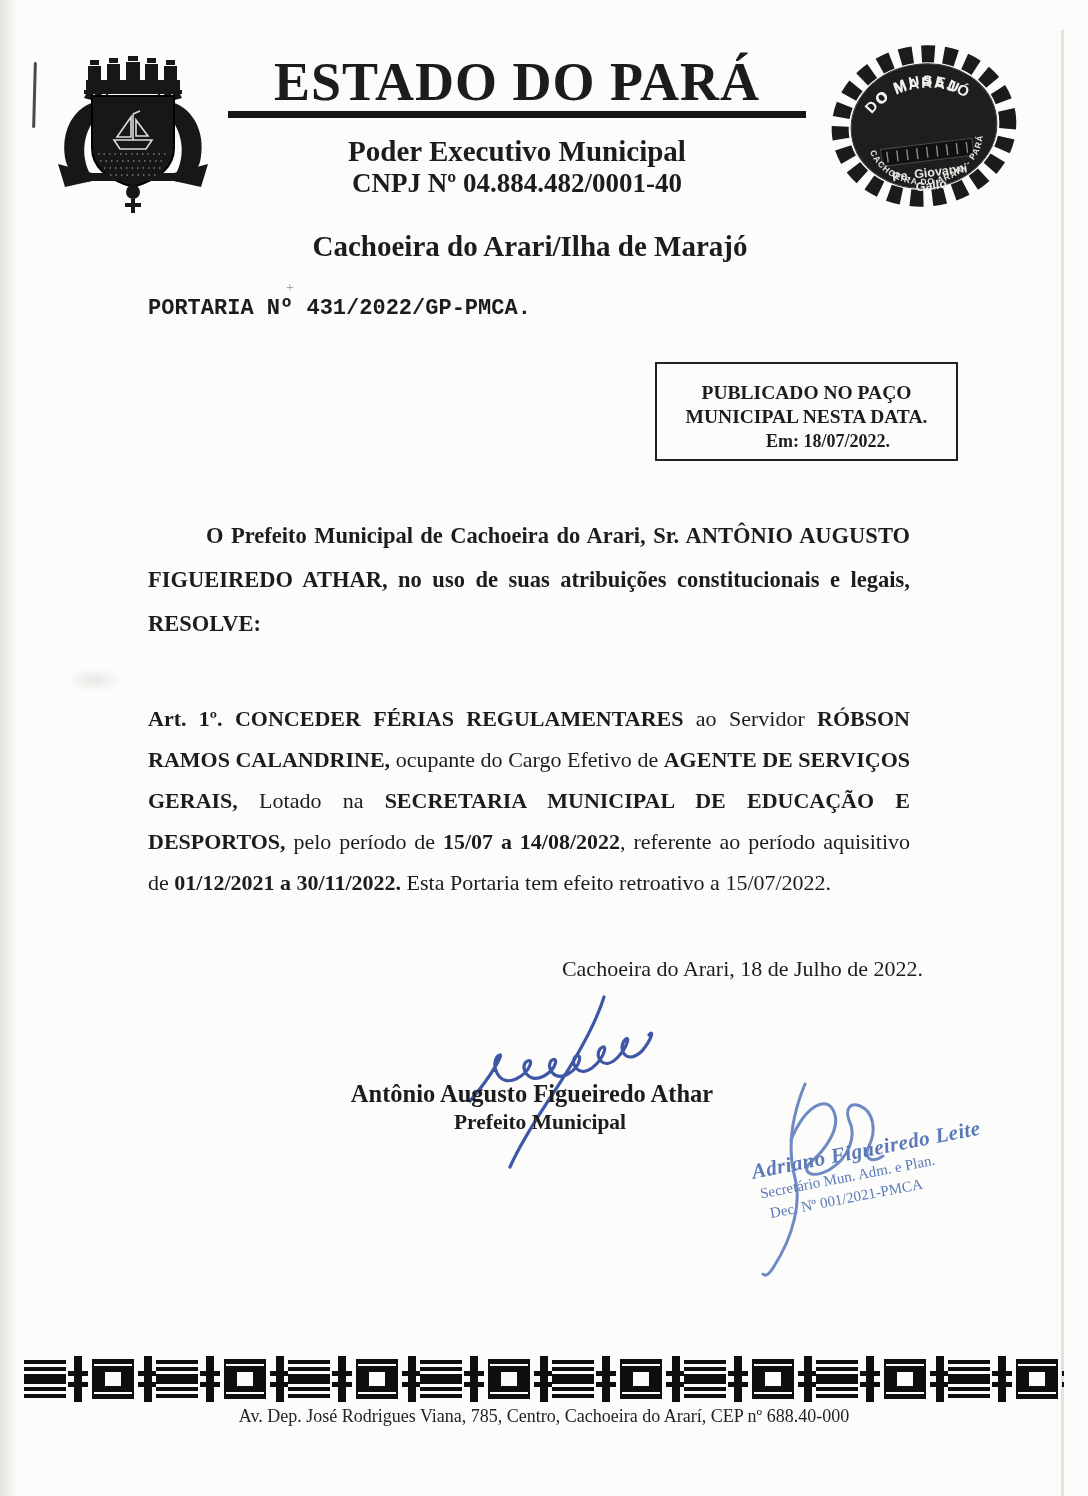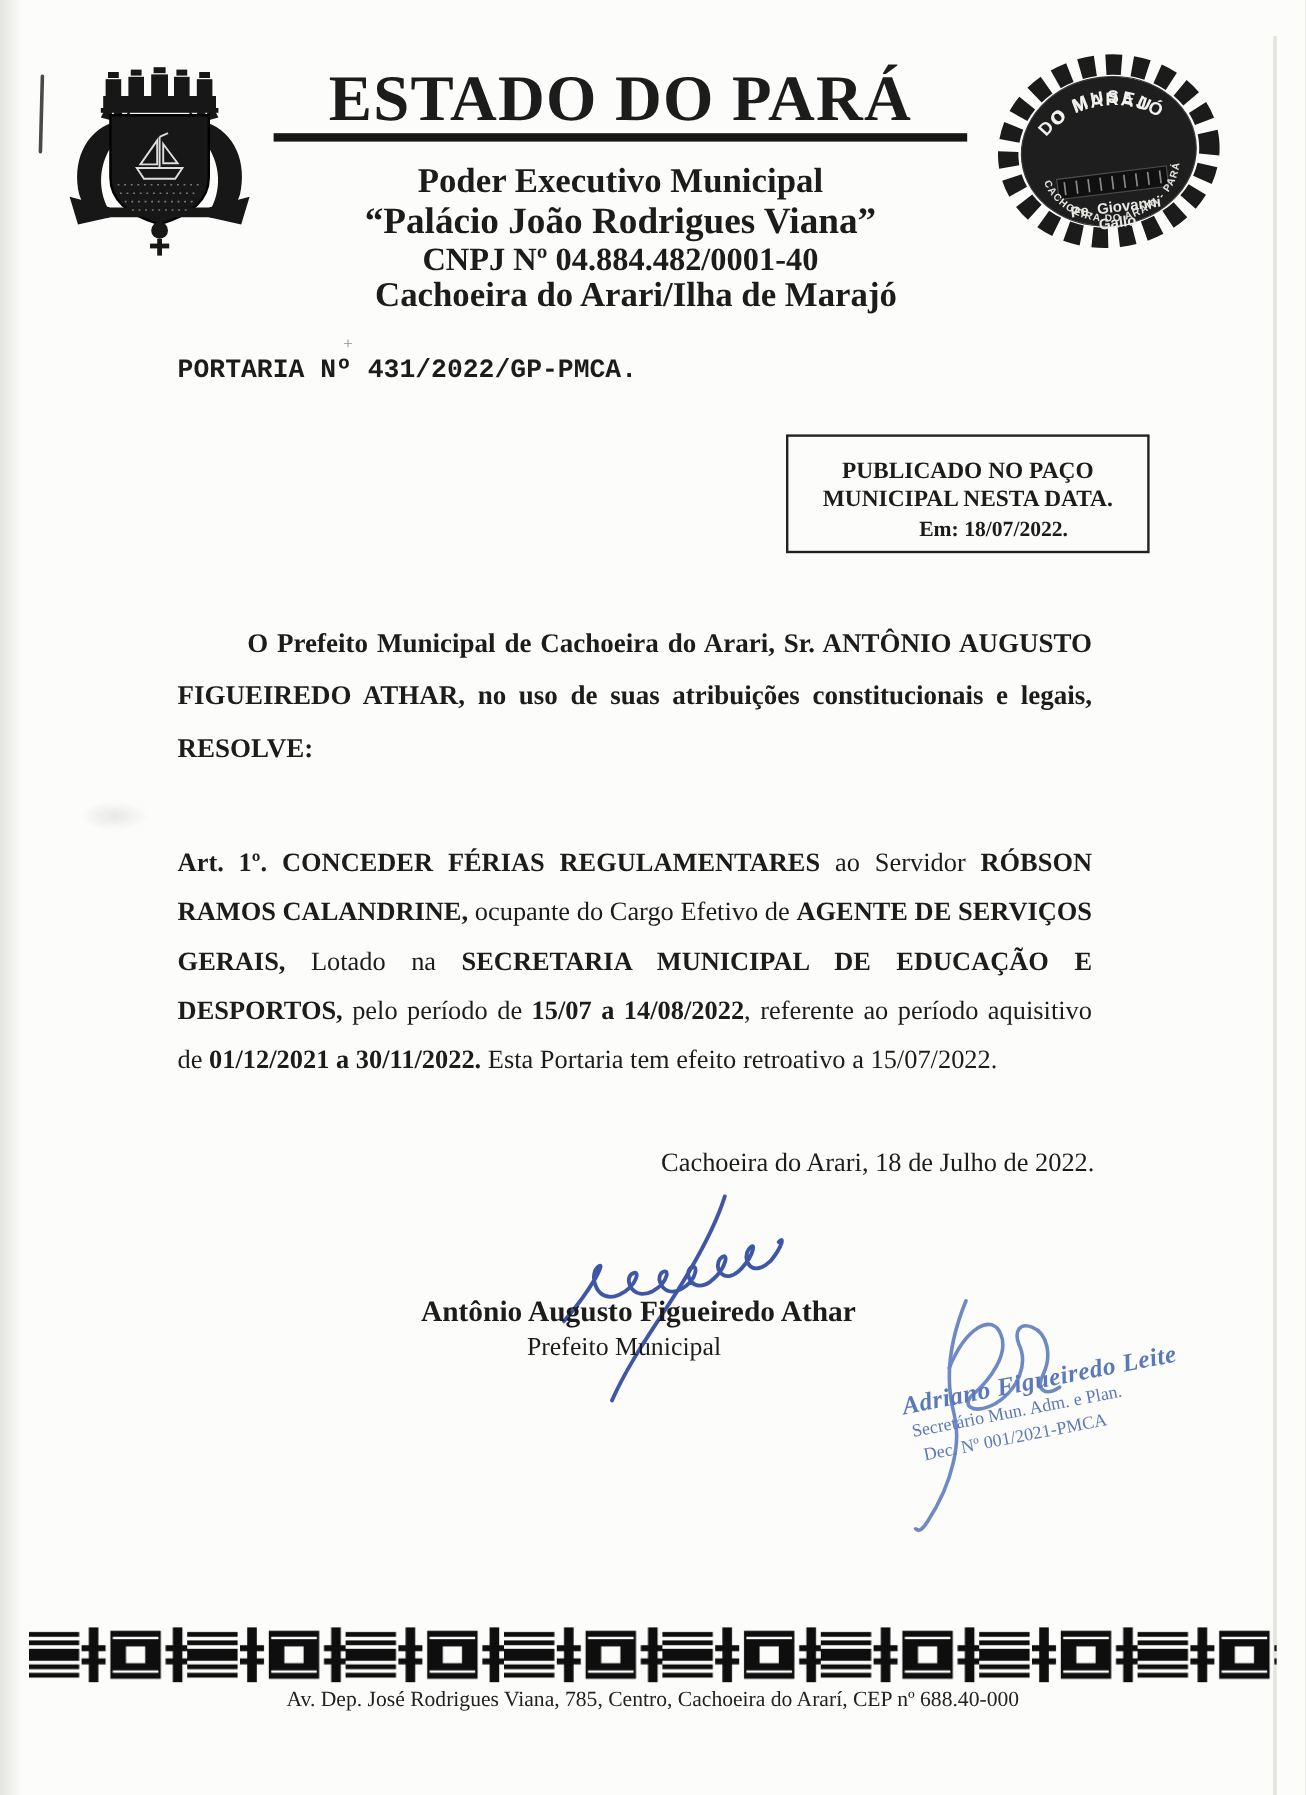--- a/index.html
+++ b/index.html
@@ -32,26 +32,26 @@
   .pubbox{position:absolute;left:655px;top:362px;width:303px;height:99px;border:2.5px solid #222;
     text-align:center;padding-top:17px;box-sizing:border-box;}
   .pubbox .l{font-size:19.5px;font-weight:bold;line-height:24px;}
   .pubbox .l3{font-size:18px;font-weight:bold;line-height:24px;padding-left:43px;}
   .preamble-wrap{position:absolute;left:148px;top:514px;width:762px;}
   .preamble{font-size:22.5px;line-height:44px;text-indent:58px;
     text-align:justify;text-align-last:justify;}
   .resolve{font-size:22.5px;font-weight:bold;line-height:44px;}
   .article1{position:absolute;left:148px;top:698px;width:762px;font-size:22px;line-height:41px;text-align:justify;}
   .article2{position:absolute;left:148px;top:910px;width:762px;font-size:22px;}
-  .dateline{position:absolute;left:152px;top:956px;width:760px;text-align:right;font-size:22px;}
+  .dateline{position:absolute;left:163px;top:956px;width:760px;text-align:right;font-size:22px;}
   .b{font-weight:bold;}
   
   .sig1{position:absolute;left:452px;top:993px;}
   .sig-name{position:absolute;left:148px;top:1080px;width:768px;text-align:center;font-size:24.5px;font-weight:bold;}
-  .sig-role{position:absolute;left:136px;top:1110px;width:768px;text-align:center;font-size:21.5px;}
+  .sig-role{position:absolute;left:156px;top:1110px;width:768px;text-align:center;font-size:21.5px;font-weight:bold;}
   .sig2{position:absolute;left:733px;top:1076px;}
   .sec-stamp{position:absolute;left:750px;top:1162px;width:280px;transform:rotate(-11deg);transform-origin:left top;
     color:#5b79b8;line-height:21px;}
   .sec-stamp .n{font-size:21px;font-weight:bold;font-style:italic;letter-spacing:.5px;}
   .sec-stamp .r{font-size:15px;margin-top:2px;margin-left:4px;}
   .sec-stamp .d{font-size:15px;margin-left:10px;}
   
   .marajoara{position:absolute;left:24px;top:1356px;}
   .footer-line{position:absolute;left:144px;top:1406px;width:800px;text-align:center;font-size:18px;color:#222;}
 </style>
@@ -107,21 +107,20 @@
         <path d="M50,117 h66"></path>
         <path d="M54,124 h58"></path>
         <path d="M60,131 h46"></path>
     </g>
   </svg>
 
   <div class="head-center">
     <div class="state-title">ESTADO DO PARÁ</div>
     <div class="title-rule"></div>
     <div class="sub1">Poder Executivo Municipal</div>
-    <div class="sub2">“Palácio João Rodrigues Viana”</div>
     <div class="cnpj">CNPJ Nº 04.884.482/0001-40</div>
   </div>
 
   <svg class="museum-stamp" width="196" height="180" viewBox="0 0 196 180">
     <defs>
       <path id="arcT1" d="M 46,92 A 52,42 0 0 1 150,88"></path>
       <path id="arcT2" d="M 34,106 A 64,53 0 0 1 162,100"></path>
       <path id="arcB" d="M 40,98 A 58,50 0 0 0 156,95"></path>
     </defs>
     <g transform="rotate(-7 98 88)">

